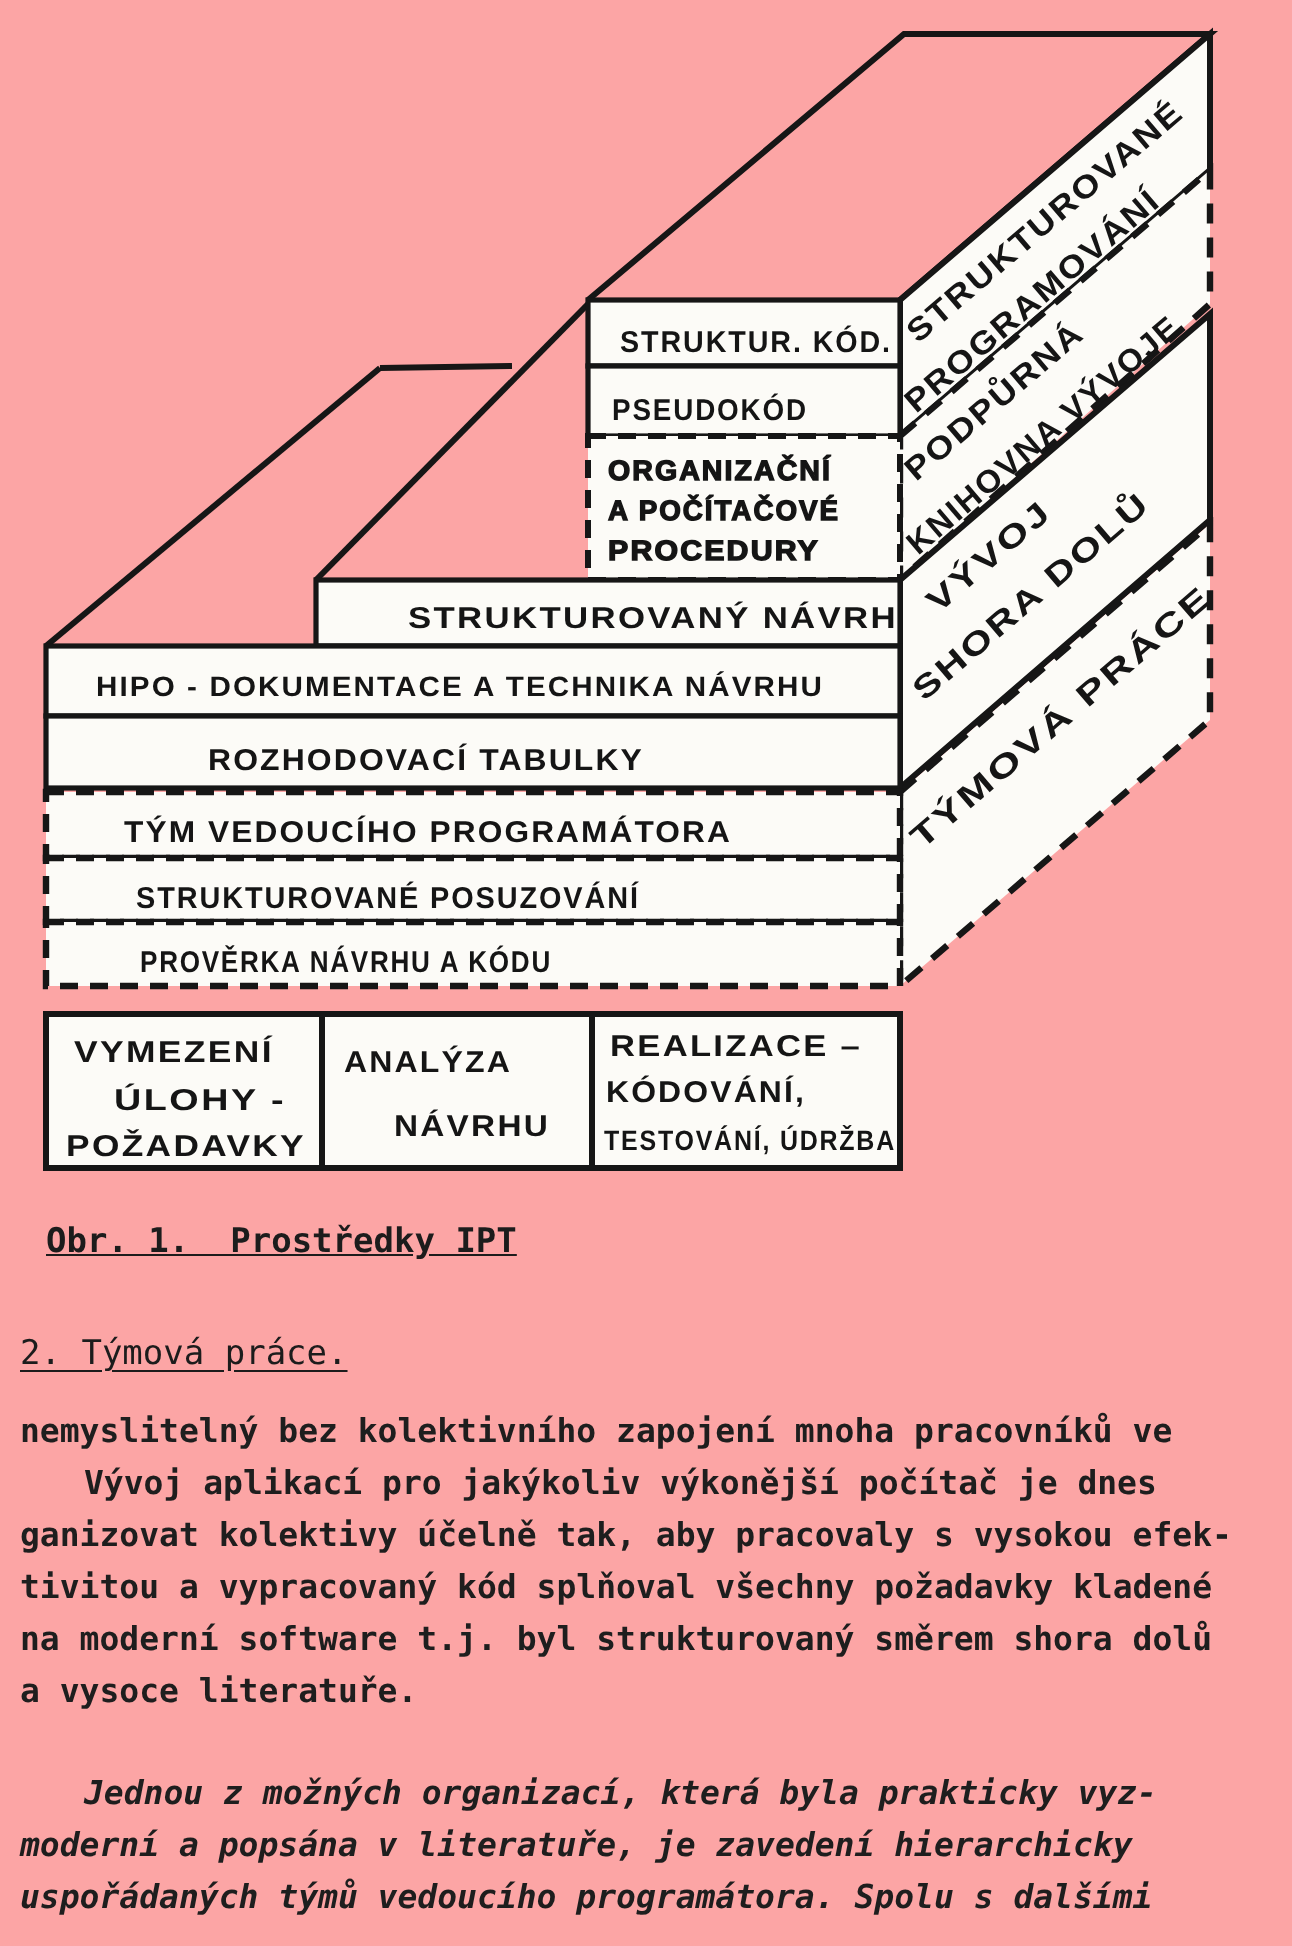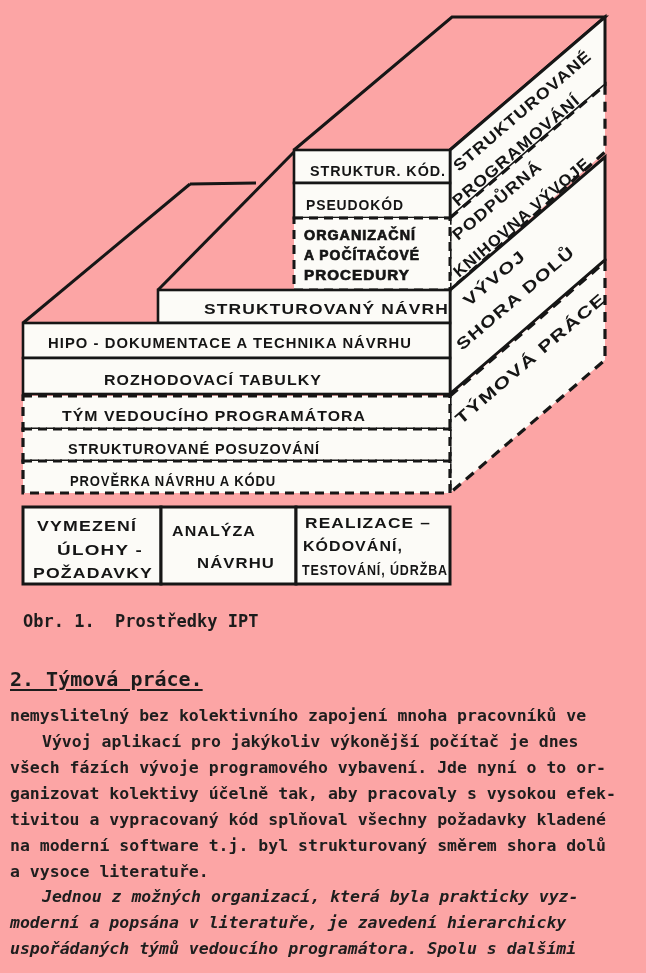--- a/index.html
+++ b/index.html
@@ -11,25 +11,25 @@
   svg.figure { position:absolute; left:0; top:0; }
   svg .ln   { stroke:#161616; fill:none; }
   svg .face { fill:#fcfbf7; stroke:#161616; }
   svg text  {
     font-family:"Liberation Sans", sans-serif;
     font-weight:bold; fill:#151515; letter-spacing:1px;
   }
   svg text.heavy { stroke:#151515; stroke-width:0.7; }
   .caption {
     position:absolute; left:23px; top:611px;
-    font-size:17px; font-weight:bold; color:#1c1c1c; white-space:pre;
+    font-size:17px; font-weight:bold; color:#1c1c1c; white-space:pre;text-decoration:underline;
   }
   .heading {
     position:absolute; left:10px; top:667px;
-    font-size:20px; font-weight:bold; color:#1c1c1c;
+    font-size:17px; font-weight:normal; color:#1c1c1c;
     text-decoration:underline; text-underline-offset:3px; white-space:pre;
   }
   .para { position:absolute; left:10px; width:632px; color:#1e1e1e;
           font-size:16.5px; font-weight:bold; }
   .para .line { height:26px; line-height:26px; white-space:pre; }
   .para .line.indent { padding-left:32px; }
   #p1 { top:703px; }
   #p2 { top:884px;font-style:italic; }
 </style>
 </head>
@@ -96,21 +96,20 @@
     <text x="302" y="575" font-size="14" textLength="146" lengthAdjust="spacingAndGlyphs">TESTOVÁNÍ, ÚDRŽBA</text>
   </svg>
 
   <div class="caption">Obr. 1.  Prostředky IPT</div>
 
   <div class="heading">2. Týmová práce.</div>
 
   <div class="para" id="p1">
     <div class="line">nemyslitelný bez kolektivního zapojení mnoha pracovníků ve</div>
     <div class="line indent">Vývoj aplikací pro jakýkoliv výkonější počítač je dnes</div>
-    <div class="line">všech fázích vývoje programového vybavení. Jde nyní o to or-</div>
     <div class="line">ganizovat kolektivy účelně tak, aby pracovaly s vysokou efek-</div>
     <div class="line">tivitou a vypracovaný kód splňoval všechny požadavky kladené</div>
     <div class="line">na moderní software t.j. byl strukturovaný směrem shora dolů</div>
     <div class="line">a vysoce literatuře.</div>
   </div>
 
   <div class="para" id="p2">
     <div class="line indent">Jednou z možných organizací, která byla prakticky vyz-</div>
     <div class="line">moderní a popsána v literatuře, je zavedení hierarchicky</div>
     <div class="line">uspořádaných týmů vedoucího programátora. Spolu s dalšími</div>

